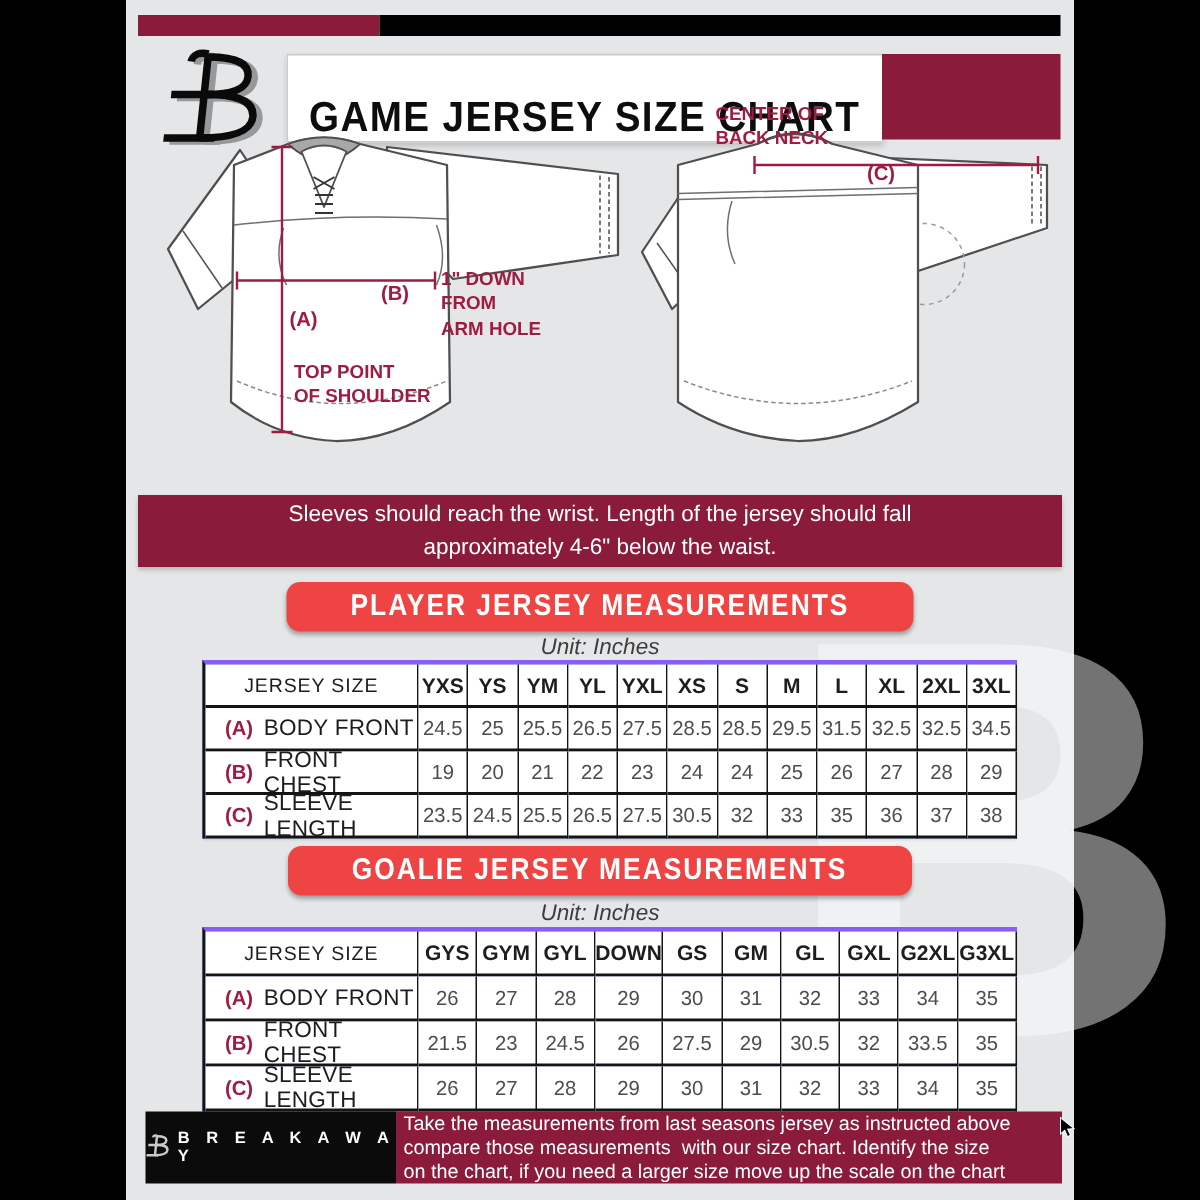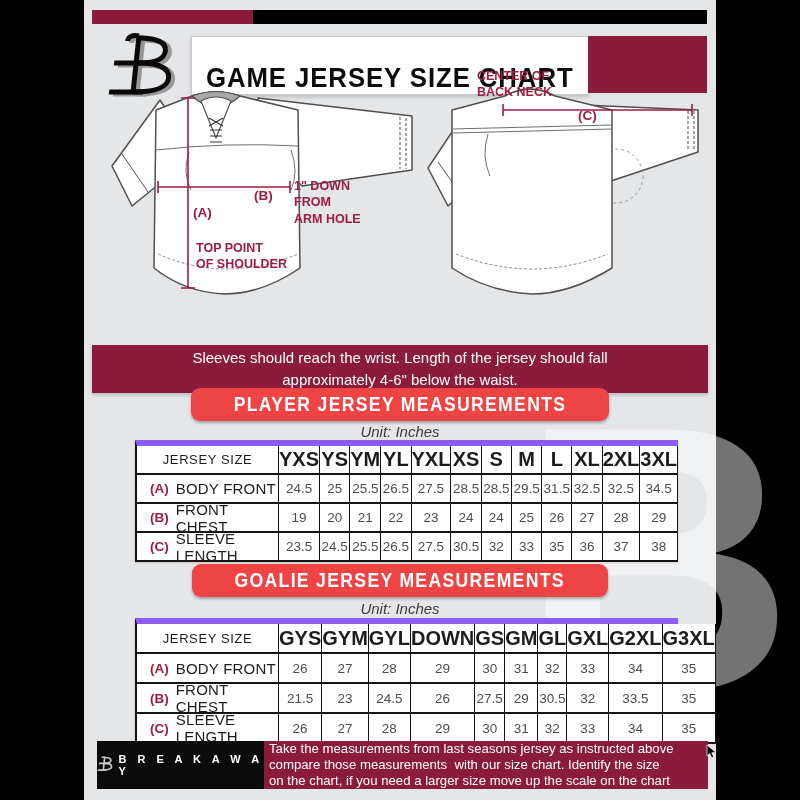--- a/index.html
+++ b/index.html
@@ -20,37 +20,37 @@
               transform:scaleX(.92);white-space:nowrap;}
   .title-maroon{left:588px;top:36px;width:119px;height:57px;}
   
   .diagram-svg{left:92px;top:62px;z-index:2;}
   .note{color:#9e1c40;font-weight:bold;font-size:12.5px;
         line-height:1.3;white-space:pre;z-index:3;}
   .keylabel{color:#9e1c40;font-weight:bold;font-size:13.5px;z-index:3;white-space:nowrap;}
   
   .banner{left:92px;top:330px;width:616px;height:48px;display:flex;align-items:center;
           justify-content:center;text-align:center;color:#fff;font-size:15px;
-          line-height:1.45;white-space:pre;box-shadow:0 2px 3px rgba(0,0,0,.2);margin-top:15px;}
+          line-height:1.45;white-space:pre;box-shadow:0 2px 3px rgba(0,0,0,.2);}
   .maroon{background:#8b1b3b;}
   
   .pill-wrap{left:84px;width:632px;text-align:center;z-index:2;}
   .pill{display:inline-block;background:#ef4444;color:#fff;border-radius:9px;
         padding:5px 20px;font-size:20px;font-weight:bold;letter-spacing:1.5px;
         box-shadow:0 2px 3px rgba(0,0,0,.3);text-align:center;}
   .pill span{display:inline-block;transform:scaleX(.88);white-space:nowrap;}
   .unit{left:84px;width:632px;text-align:center;font-size:15px;font-style:italic;
         font-weight:normal;color:#3c3c3c;z-index:2;}
   
-  .grid{display:grid;background:#1d4ed8;border-top:6px solid #8b5cf6;border-left:2px solid #141414;
+  .grid{display:grid;background:#1d4ed8;border-top:3px solid #8b5cf6;border-left:2px solid #141414;
         box-shadow:0 1px 2px rgba(0,0,0,.15);z-index:2;}
   .cell{border-right:1.6px solid #141414;border-bottom:2px solid #141414;
         display:flex;align-items:center;justify-content:center;background:#fff;}
   .c-corner{font-size:13px;color:#1c1c1c;letter-spacing:.6px;}
-  .c-size{font-weight:bold;font-size:20px;color:#1d1d1d;}
+  .c-size{font-weight:bold;font-size:14px;color:#1d1d1d;}
   .c-label{justify-content:flex-start;padding-left:13px;gap:7px;}
   .c-key{color:#9e1c40;font-weight:bold;font-size:13.5px;}
   .c-name{font-weight:normal;font-size:15px;color:#1d1d1d;letter-spacing:.2px;}
   .c-val{font-size:13.5px;color:#4d4d4d;}
   
   .footer-black{left:97px;top:741px;width:167px;height:48px;background:#0b0b0b;
                 display:flex;align-items:center;justify-content:center;gap:0;z-index:2;}
   .brand-text{color:#fff;font-size:11px;font-weight:bold;letter-spacing:4px;}
   .footer-maroon{left:264px;top:741px;width:444px;height:48px;color:#fff;
                  font-size:13.2px;line-height:16px;display:flex;align-items:center;

